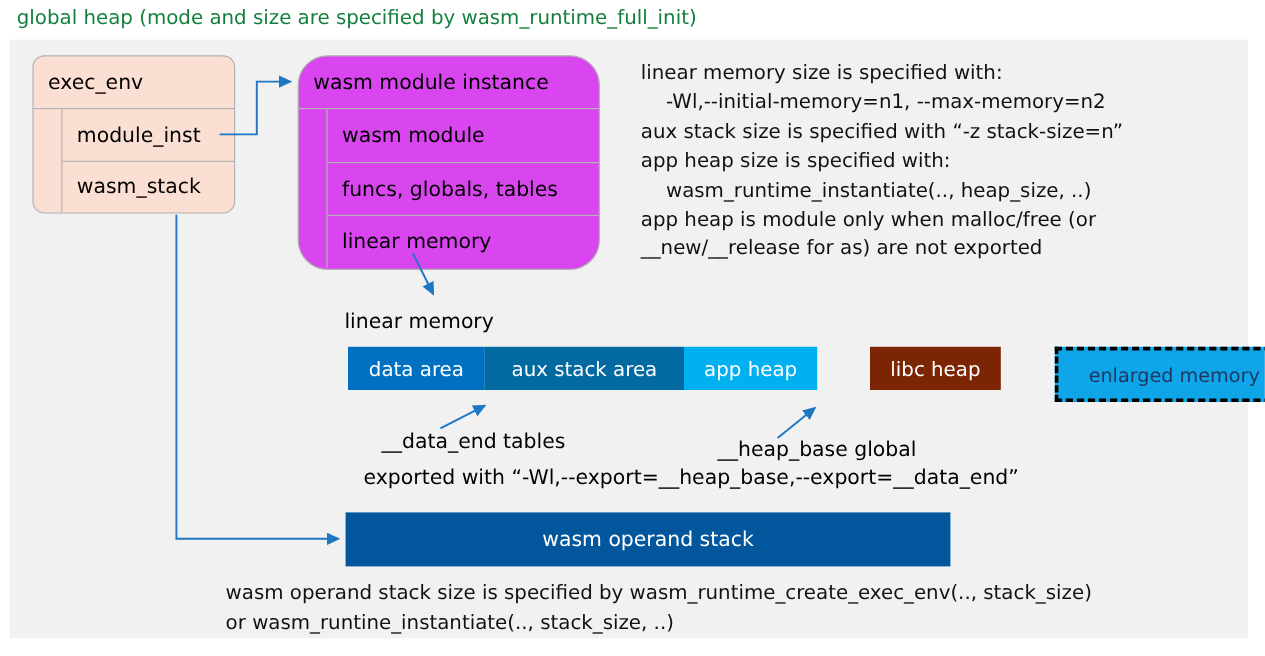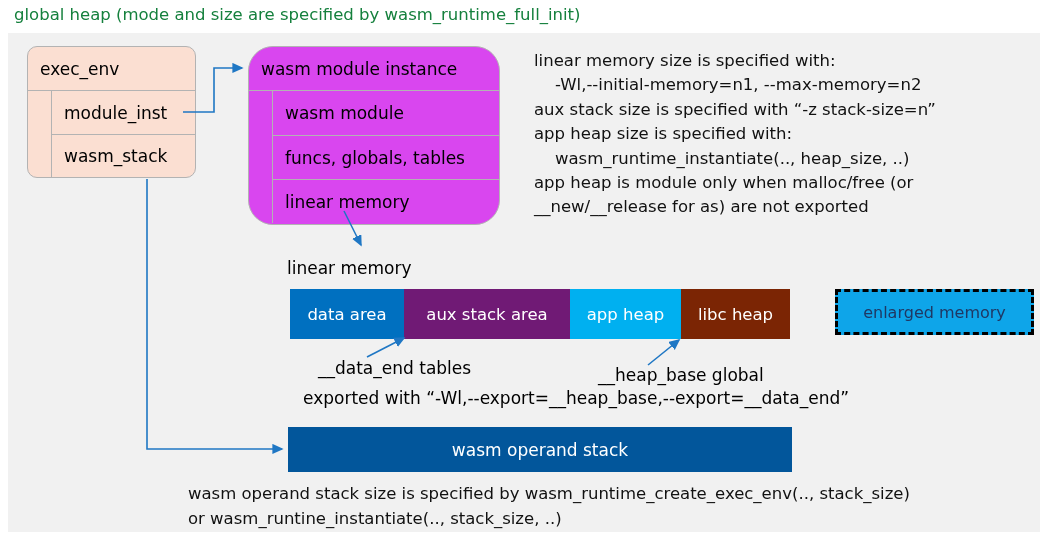--- a/index.html
+++ b/index.html
@@ -124,21 +124,21 @@
     display: flex;
   }
   .seg {
     box-sizing: border-box;
     display: flex;
     align-items: center;
     justify-content: center;
     color: #ffffff;
     font-size: 16.5px;
     white-space: nowrap;
-    height: 50px;
+    height: 36px;
   }
   #seg-enlarged {
     box-sizing: border-box;
     height: 46px;
     display: flex;
     align-items: center;
     justify-content: center;
     background: #0ea5e9;
     border: 3px dashed #000000;
     color: #1f3864;
@@ -237,23 +237,23 @@
 aux stack size is specified with “-z stack-size=n”
 app heap size is specified with:
     wasm_runtime_instantiate(.., heap_size, ..)
 app heap is module only when malloc/free (or
 __new/__release for as) are not exported</div>
 
   <div class="abs" id="linmem-label">linear memory</div>
 
   <div class="abs" id="membar">
     <div class="seg" id="seg-data" style="background: rgb(0, 112, 192); width: 114px;">data area</div>
-    <div class="seg" id="seg-aux" style="background: #701a75; width: 166px;">aux stack area</div>
+    <div class="seg" id="seg-aux" style="background: #0369a1; width: 166px;">aux stack area</div>
     <div class="seg" id="seg-appheap" style="background: rgb(0, 176, 240); width: 111px;">app heap</div>
-    <div class="seg" id="seg-libcheap" style="background: rgb(123, 37, 4); width: 109px;">libc heap</div>
+    <div class="seg" id="seg-libcheap" style="background: rgb(123, 37, 4); width: 109px; margin-left: 44px;">libc heap</div>
     <div id="seg-enlarged" style="width: 199px; color: rgb(31, 56, 100);">enlarged memory</div>
   </div>
 
   <div class="abs" id="lbl-data-end">__data_end tables</div>
   <div class="abs" id="lbl-heap-base">__heap_base global</div>
   <div class="abs" id="lbl-exported">exported with “-Wl,--export=__heap_base,--export=__data_end”</div>
 
   <div class="abs" id="bottom-note">wasm operand stack size is specified by wasm_runtime_create_exec_env(.., stack_size)
 or wasm_runtine_instantiate(.., stack_size, ..)</div>
 

